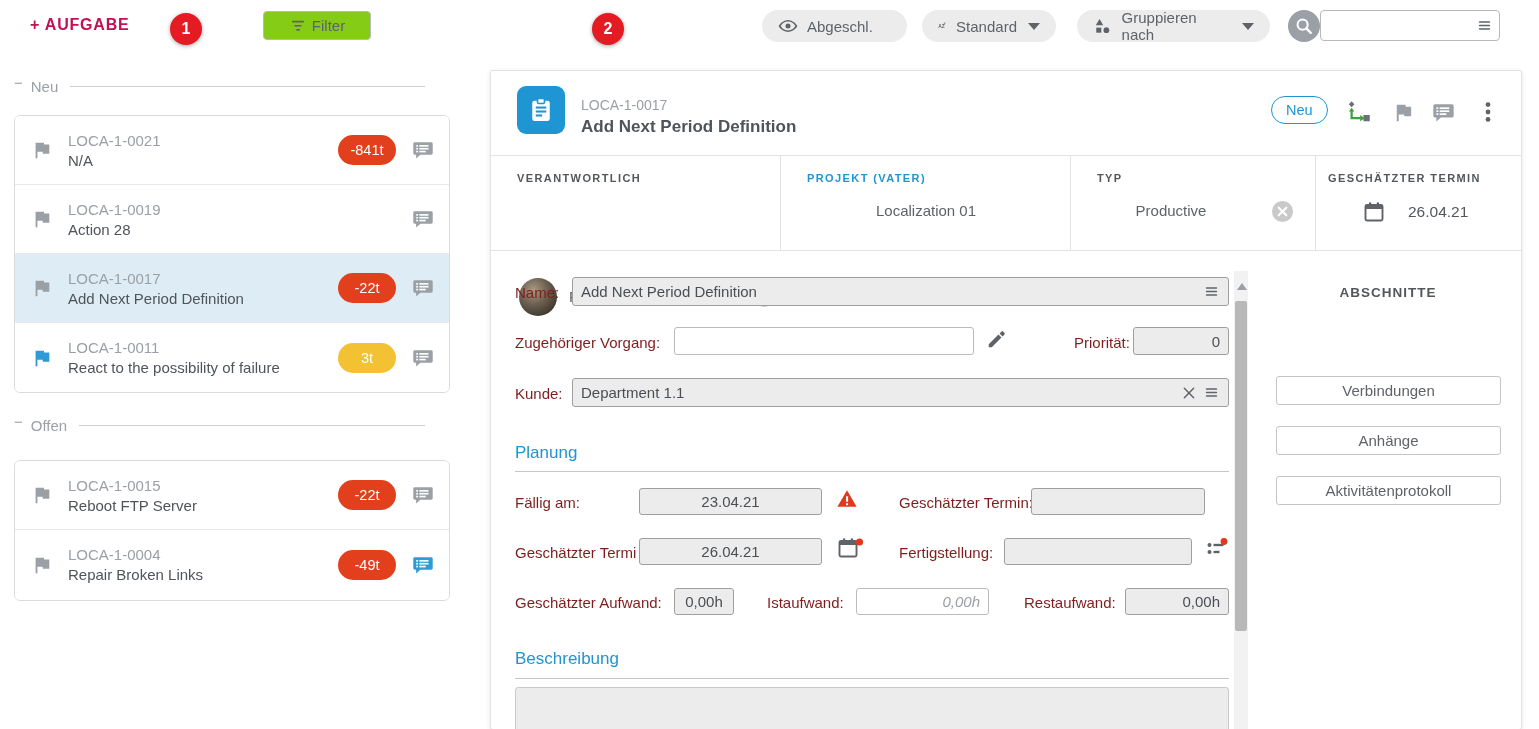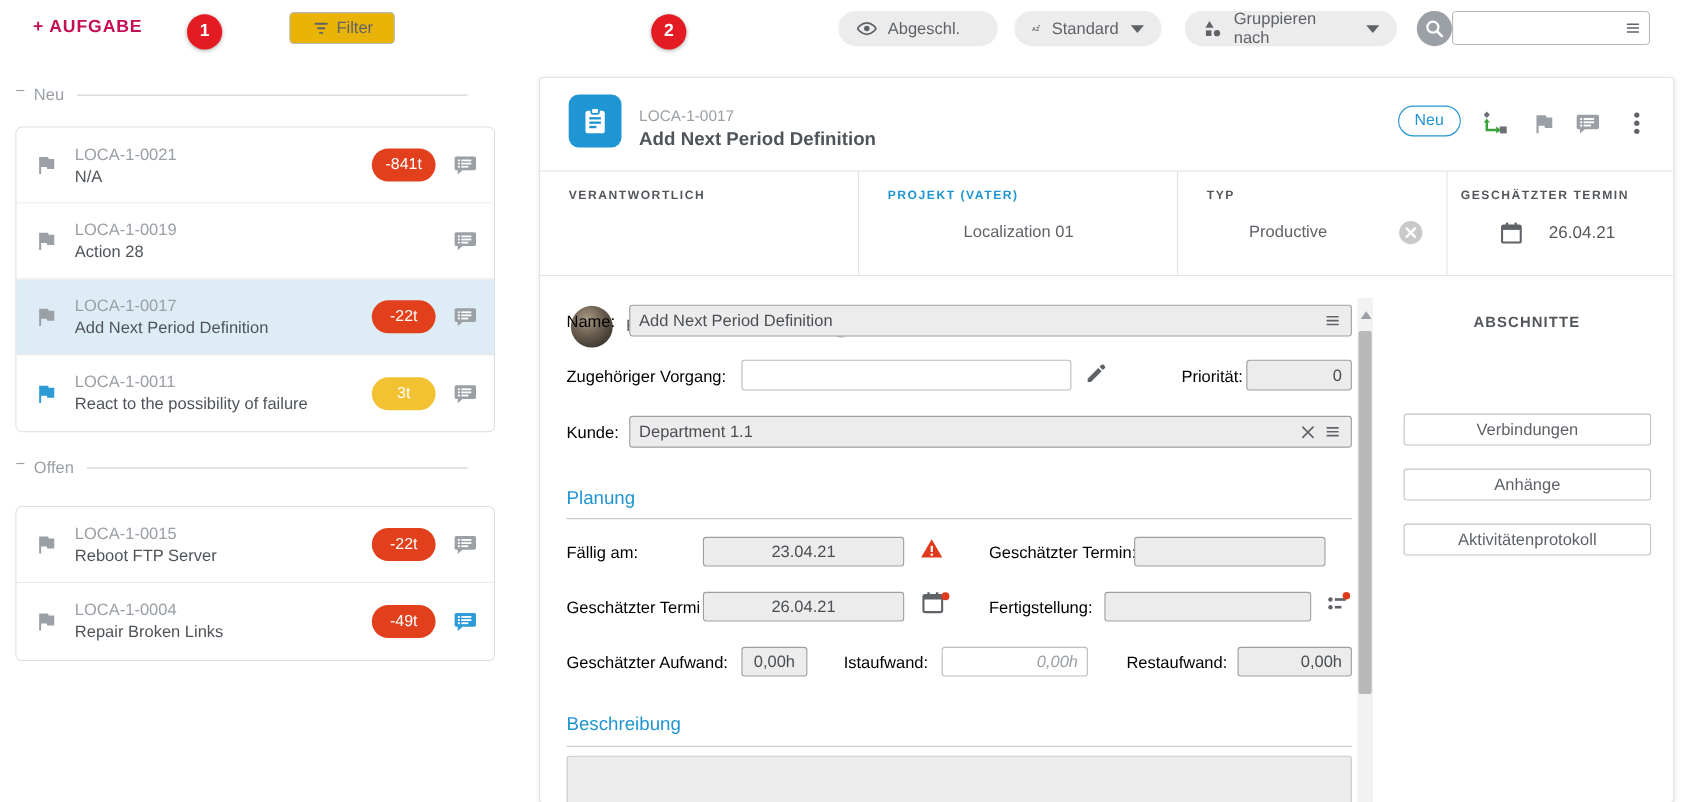--- a/index.html
+++ b/index.html
@@ -8,21 +8,21 @@
     position:relative; width:1539px; height:729px; overflow:hidden;
     background:#fff; font-family:"Liberation Sans", sans-serif; color:#53575c;border-radius:17px;
   }
   .abs { position:absolute; }
 
   
   .new-task-btn { left:30px; top:16px; color:#c40e56; font-weight:bold; font-size:16px; letter-spacing:.8px; cursor:pointer; }
   .step-circle { width:32px; height:32px; border-radius:50%; background:#e41b23; color:#fff; font-weight:bold; font-size:16px;
     display:flex; align-items:center; justify-content:center; box-shadow:0 1px 4px rgba(0,0,0,.35); }
   .step-1 { left:170px; top:13px; } .step-2 { left:592px; top:13px; }
-  .filter-btn { left:263px; top:11px; width:96px; height:29px; background:#eab308; border:1px solid #b9b9b9; border-radius:4px;
+  .filter-btn { left:263px; top:11px; width:108px; height:29px; background:#84cc16; border:1px solid #b9b9b9; border-radius:4px;
     display:flex; align-items:center; justify-content:center; gap:5px; font-size:15px; color:#5f6368; cursor:pointer; }
   .pill { top:10px; height:32px; background:#ececec; border-radius:16px; display:flex; align-items:center; gap:9px;
     padding:0 16px; color:#5f6368; font-size:15px; cursor:pointer; }
   .pill-abgeschl { left:762px; width:145px; }
   .pill-standard { left:922px; width:134px; }
   .pill-gruppieren { left:1077px; width:193px; }
   .caret { width:0; height:0; border-left:6px solid transparent; border-right:6px solid transparent; border-top:7px solid #5f6368; margin-left:2px; }
   .search-circle { left:1288px; top:10px; width:32px; height:32px; border-radius:50%; background:#9aa0a6;
     display:flex; align-items:center; justify-content:center; cursor:pointer; }
   .search-wrap { left:1320px; top:10px; width:180px; height:31px; }
@@ -63,21 +63,21 @@
   
   .attr-row { position:absolute; left:0; top:85px; width:100%; height:95px; border-bottom:1px solid #e3e3e3; }
   .attr-cell { position:absolute; top:0; height:95px; border-right:1px solid #e3e3e3; }
   .attr-label { position:absolute; top:16px; left:26px; font-size:11px; font-weight:bold; letter-spacing:1.4px; color:#53575c; }
   .attr-label.blue { color:#2095d2; }
   .avatar { position:absolute; left:28px; top:122px; width:38px; height:38px; border-radius:50%;
     background:radial-gradient(circle at 38% 32%, #a99a83, #6d6152 40%, #463e33 72%, #2b2620 100%); }
   .x-circle { position:absolute; cursor:pointer; }
 
   
-  .lbl { position:absolute; font-size:15px; color:#000000; white-space:nowrap; }
+  .lbl { position:absolute; font-size:15px; color:#7f1d1d; white-space:nowrap; }
   .fi { position:absolute; height:28px; border:1px solid #9f9f9f; border-radius:3px; background:#ececec;
     font:15px "Liberation Sans",sans-serif; color:#4a4f55; padding:0 8px; outline:none; }
   .fi.white { background:#fff; border-color:#bcbcbc; }
   .fi.center { text-align:center; } .fi.right { text-align:right; }
   .fi::placeholder { color:#9aa0a6; font-style:italic; }
   .box { position:absolute; height:29px; border:1px solid #9f9f9f; border-radius:3px; background:#ececec;
     display:flex; align-items:center; padding:0 8px; font-size:15px; color:#4a4f55; gap:6px; }
   .box .bt { flex:1; white-space:nowrap; overflow:hidden; }
   .sec-head { position:absolute; color:#2095d2; font-size:17px; }
   .sec-line { position:absolute; height:1px; background:#c6c6c6; }

